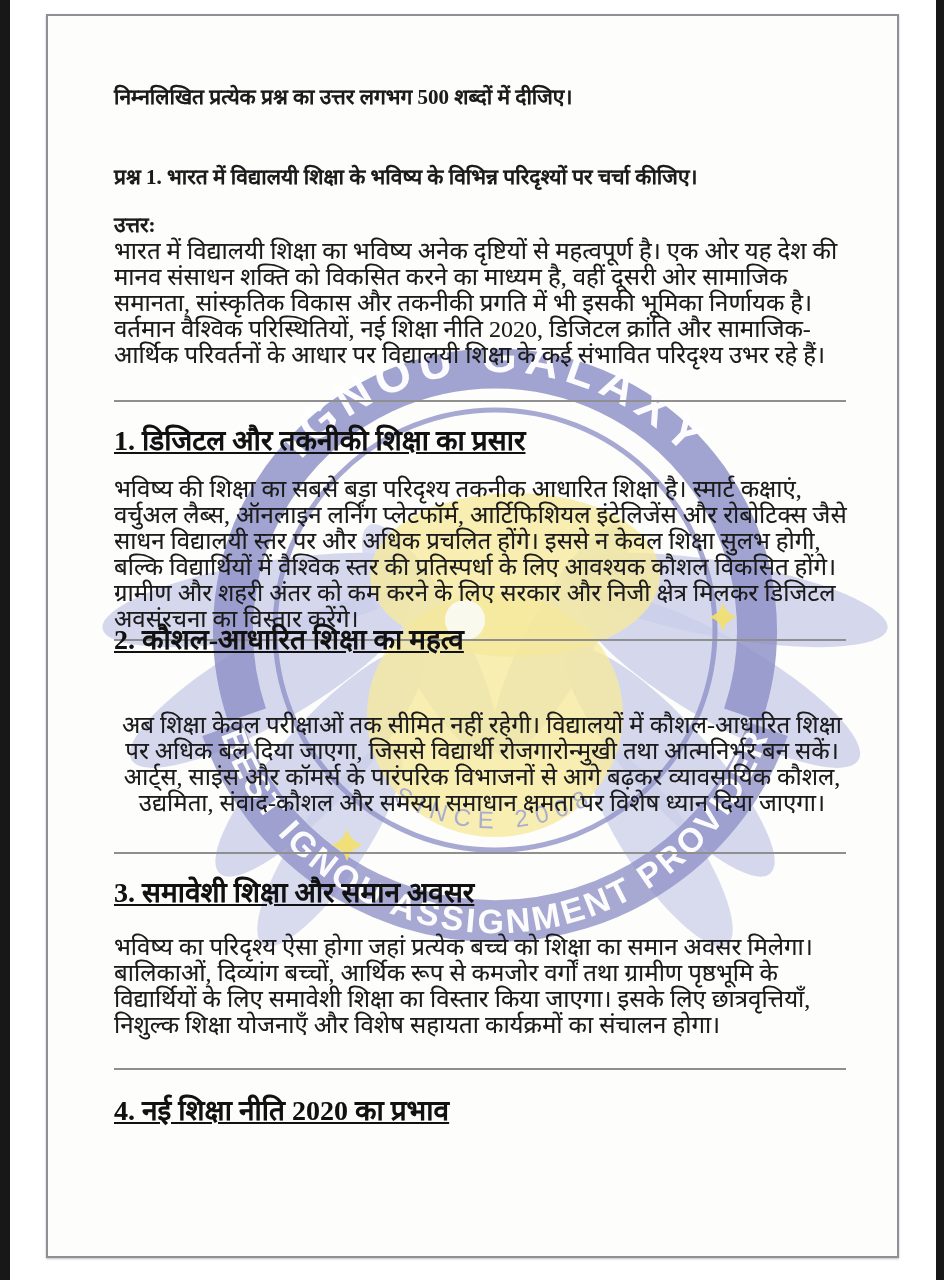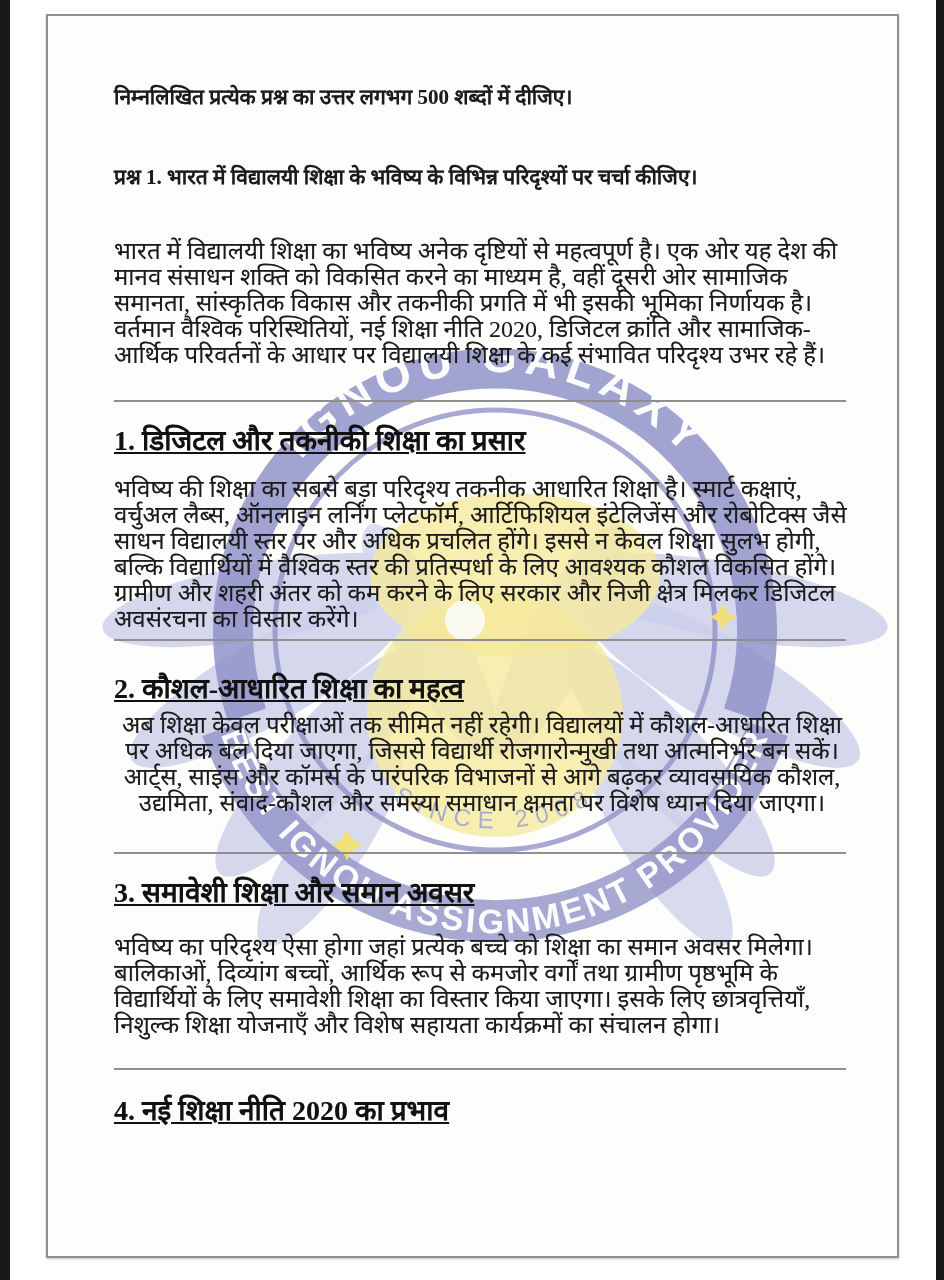--- a/index.html
+++ b/index.html
@@ -88,29 +88,30 @@
       </g>
     </g>
   </svg>
 
   <div class="content">
 
     <div class="tblock bold21" style="top:82px;">निम्नलिखित प्रत्येक प्रश्न का उत्तर लगभग 500 शब्दों में दीजिए।</div>
 
     <div class="tblock bold21" style="top:162px;">प्रश्न 1. भारत में विद्यालयी शिक्षा के भविष्य के विभिन्न परिदृश्यों पर चर्चा कीजिए।</div>
 
+    <div class="tblock bold21" style="top:210px;">उत्तर:</div>
 
     <div class="tblock body20" style="top:238px;">भारत में विद्यालयी शिक्षा का भविष्य अनेक दृष्टियों से महत्वपूर्ण है। एक ओर यह देश की मानव संसाधन शक्ति को विकसित करने का माध्यम है, वहीं दूसरी ओर सामाजिक समानता, सांस्कृतिक विकास और तकनीकी प्रगति में भी इसकी भूमिका निर्णायक है। वर्तमान वैश्विक परिस्थितियों, नई शिक्षा नीति 2020, डिजिटल क्रांति और सामाजिक-आर्थिक परिवर्तनों के आधार पर विद्यालयी शिक्षा के कई संभावित परिदृश्य उभर रहे हैं।</div>
 
     <div class="divider" style="top:400px;"></div>
     <div class="tblock head24" style="top:426px;">1. डिजिटल और तकनीकी शिक्षा का प्रसार</div>
     <div class="tblock body20" style="top:476px;">भविष्य की शिक्षा का सबसे बड़ा परिदृश्य तकनीक आधारित शिक्षा है। स्मार्ट कक्षाएं, वर्चुअल लैब्स, ऑनलाइन लर्निंग प्लेटफॉर्म, आर्टिफिशियल इंटेलिजेंस और रोबोटिक्स जैसे साधन विद्यालयी स्तर पर और अधिक प्रचलित होंगे। इससे न केवल शिक्षा सुलभ होगी, बल्कि विद्यार्थियों में वैश्विक स्तर की प्रतिस्पर्धा के लिए आवश्यक कौशल विकसित होंगे। ग्रामीण और शहरी अंतर को कम करने के लिए सरकार और निजी क्षेत्र मिलकर डिजिटल अवसंरचना का विस्तार करेंगे।</div>
 
     <div class="divider" style="top:639px;"></div>
-    <div class="tblock head24" style="top:674px;">2. कौशल-आधारित शिक्षा का महत्व</div>
+    <div class="tblock head24" style="top:625px;">2. कौशल-आधारित शिक्षा का महत्व</div>
     <div class="tblock body20" style="top:712px;text-align:center;">अब शिक्षा केवल परीक्षाओं तक सीमित नहीं रहेगी। विद्यालयों में कौशल-आधारित शिक्षा पर अधिक बल दिया जाएगा, जिससे विद्यार्थी रोजगारोन्मुखी तथा आत्मनिर्भर बन सकें। आर्ट्स, साइंस और कॉमर्स के पारंपरिक विभाजनों से आगे बढ़कर व्यावसायिक कौशल, उद्यमिता, संवाद-कौशल और समस्या समाधान क्षमता पर विशेष ध्यान दिया जाएगा।</div>
 
     <div class="divider" style="top:852px;"></div>
     <div class="tblock head24" style="top:878px;">3. समावेशी शिक्षा और समान अवसर</div>
     <div class="tblock body20" style="top:934px;">भविष्य का परिदृश्य ऐसा होगा जहां प्रत्येक बच्चे को शिक्षा का समान अवसर मिलेगा। बालिकाओं, दिव्यांग बच्चों, आर्थिक रूप से कमजोर वर्गों तथा ग्रामीण पृष्ठभूमि के विद्यार्थियों के लिए समावेशी शिक्षा का विस्तार किया जाएगा। इसके लिए छात्रवृत्तियाँ, निशुल्क शिक्षा योजनाएँ और विशेष सहायता कार्यक्रमों का संचालन होगा।</div>
 
     <div class="divider" style="top:1068px;"></div>
     <div class="tblock head24" style="top:1096px;">4. नई शिक्षा नीति 2020 का प्रभाव</div>
     <div class="tblock body20" style="top:1146px;"></div>
 

